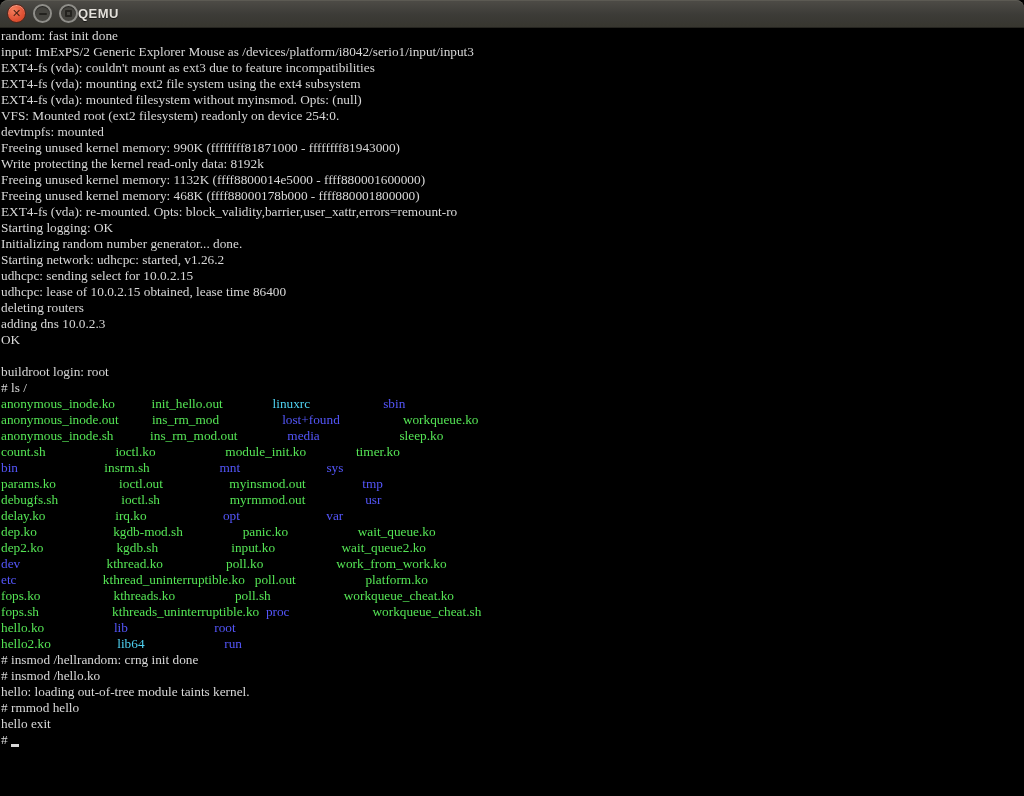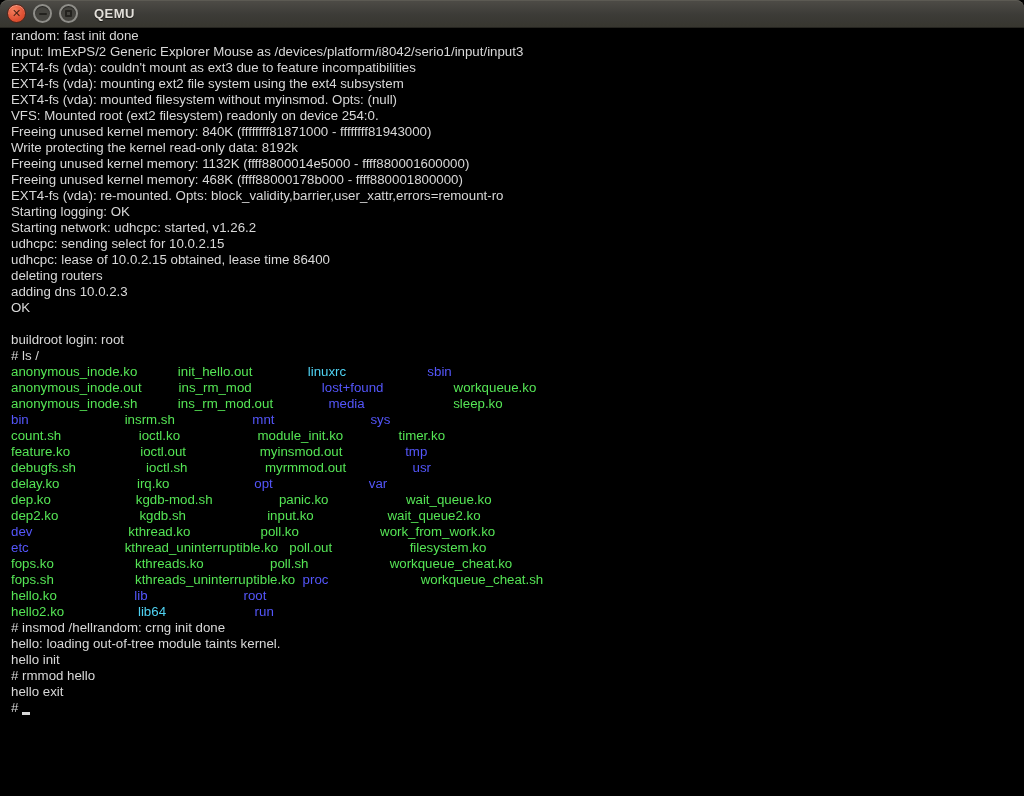--- a/index.html
+++ b/index.html
@@ -41,34 +41,33 @@
   }
   .btn-plain {
     margin-left: 7px;
     background: #45443f;
     border: 2px solid #8f8e89;
     box-shadow: inset 0 1px 1px rgba(0,0,0,.5);
   }
   .glyph-min { width: 8px; height: 2px; background: #23221e; border-radius: 1px; }
   .glyph-max { width: 7px; height: 7px; border: 2px solid #23221e; border-radius: 1px; }
   .title-text {
-    margin-left: 16px;
     font: bold 13px "Liberation Sans", "DejaVu Sans", sans-serif;
     color: #e3e0da; text-shadow: 0 1px 1px rgba(0,0,0,.6);
     letter-spacing: .5px;
   }
 
   
   .terminal {
     position: absolute; top: 28px; left: 0; width: 1024px; height: 768px;
     background: var(--bg);
-    font-family: Liberation Sans, sans-serif;
+    font-family: Liberation Serif, serif;
     font-size: 13.29px;
     color: var(--fg);
-    padding-left: 11px;
+    padding-left: 1px;
     cursor: text;
   }
   .tline { height: 16px; line-height: 16px; white-space: pre; }
   .c-g { color: var(--green); }
   .c-b { color: var(--blue); }
   .c-c { color: var(--cyan); }
   .cursor {
     display: inline-block; width: 8px; height: 3px;
     background: var(--fg); vertical-align: bottom; margin-bottom: 1px;
   }
@@ -91,52 +90,54 @@
     <span class="title-text">QEMU</span>
   </div>
 
   <div class="terminal">
       <div class="tline"><span>random: fast init done</span></div>
       <div class="tline"><span>input: ImExPS/2 Generic Explorer Mouse as /devices/platform/i8042/serio1/input/input3</span></div>
       <div class="tline"><span>EXT4-fs (vda): couldn't mount as ext3 due to feature incompatibilities</span></div>
       <div class="tline"><span>EXT4-fs (vda): mounting ext2 file system using the ext4 subsystem</span></div>
       <div class="tline"><span>EXT4-fs (vda): mounted filesystem without myinsmod. Opts: (null)</span></div>
       <div class="tline"><span>VFS: Mounted root (ext2 filesystem) readonly on device 254:0.</span></div>
-      <div class="tline"><span>Freeing unused kernel memory: 840K (ffffffff81871000 - ffffffff81943000)</span></div>
+      <div class="tline"><span>devtmpfs: mounted</span></div>
+      <div class="tline"><span>Freeing unused kernel memory: 990K (ffffffff81871000 - ffffffff81943000)</span></div>
       <div class="tline"><span>Write protecting the kernel read-only data: 8192k</span></div>
       <div class="tline"><span>Freeing unused kernel memory: 1132K (ffff8800014e5000 - ffff880001600000)</span></div>
       <div class="tline"><span>Freeing unused kernel memory: 468K (ffff88000178b000 - ffff880001800000)</span></div>
       <div class="tline"><span>EXT4-fs (vda): re-mounted. Opts: block_validity,barrier,user_xattr,errors=remount-ro</span></div>
       <div class="tline"><span>Starting logging: OK</span></div>
+      <div class="tline"><span>Initializing random number generator... done.</span></div>
       <div class="tline"><span>Starting network: udhcpc: started, v1.26.2</span></div>
       <div class="tline"><span>udhcpc: sending select for 10.0.2.15</span></div>
       <div class="tline"><span>udhcpc: lease of 10.0.2.15 obtained, lease time 86400</span></div>
       <div class="tline"><span>deleting routers</span></div>
       <div class="tline"><span>adding dns 10.0.2.3</span></div>
       <div class="tline"><span>OK</span></div>
       <div class="tline"><span> </span></div>
       <div class="tline"><span>buildroot login: root</span></div>
       <div class="tline"><span># ls /</span></div>
       <div class="tline"><span class="c-g">anonymous_inode.ko           </span><span class="c-g">init_hello.out               </span><span class="c-c">linuxrc                      </span><span class="c-b">sbin</span></div>
       <div class="tline"><span class="c-g">anonymous_inode.out          </span><span class="c-g">ins_rm_mod                   </span><span class="c-b">lost+found                   </span><span class="c-g">workqueue.ko</span></div>
       <div class="tline"><span class="c-g">anonymous_inode.sh           </span><span class="c-g">ins_rm_mod.out               </span><span class="c-b">media                        </span><span class="c-g">sleep.ko</span></div>
+      <div class="tline"><span class="c-g">count.sh                     </span><span class="c-g">ioctl.ko                     </span><span class="c-g">module_init.ko               </span><span class="c-g">timer.ko</span></div>
       <div class="tline"><span class="c-b">bin                          </span><span class="c-g">insrm.sh                     </span><span class="c-b">mnt                          </span><span class="c-b">sys</span></div>
-      <div class="tline"><span class="c-g">count.sh                     </span><span class="c-g">ioctl.ko                     </span><span class="c-g">module_init.ko               </span><span class="c-g">timer.ko</span></div>
-      <div class="tline"><span class="c-g">feature.ko                   </span><span class="c-g">ioctl.out                    </span><span class="c-g">myinsmod.out                 </span><span class="c-b">tmp</span></div>
+      <div class="tline"><span class="c-g">params.ko                   </span><span class="c-g">ioctl.out                    </span><span class="c-g">myinsmod.out                 </span><span class="c-b">tmp</span></div>
       <div class="tline"><span class="c-g">debugfs.sh                   </span><span class="c-g">ioctl.sh                     </span><span class="c-g">myrmmod.out                  </span><span class="c-b">usr</span></div>
       <div class="tline"><span class="c-g">delay.ko                     </span><span class="c-g">irq.ko                       </span><span class="c-b">opt                          </span><span class="c-b">var</span></div>
       <div class="tline"><span class="c-g">dep.ko                       </span><span class="c-g">kgdb-mod.sh                  </span><span class="c-g">panic.ko                     </span><span class="c-g">wait_queue.ko</span></div>
       <div class="tline"><span class="c-g">dep2.ko                      </span><span class="c-g">kgdb.sh                      </span><span class="c-g">input.ko                    </span><span class="c-g">wait_queue2.ko</span></div>
       <div class="tline"><span class="c-b">dev                          </span><span class="c-g">kthread.ko                   </span><span class="c-g">poll.ko                      </span><span class="c-g">work_from_work.ko</span></div>
-      <div class="tline"><span class="c-b">etc                          </span><span class="c-g">kthread_uninterruptible.ko   </span><span class="c-g">poll.out                     </span><span class="c-g">filesystem.ko</span></div>
+      <div class="tline"><span class="c-b">etc                          </span><span class="c-g">kthread_uninterruptible.ko   </span><span class="c-g">poll.out                     </span><span class="c-g">platform.ko</span></div>
       <div class="tline"><span class="c-g">fops.ko                      </span><span class="c-g">kthreads.ko                  </span><span class="c-g">poll.sh                      </span><span class="c-g">workqueue_cheat.ko</span></div>
       <div class="tline"><span class="c-g">fops.sh                      </span><span class="c-g">kthreads_uninterruptible.ko  </span><span class="c-b">proc                         </span><span class="c-g">workqueue_cheat.sh</span></div>
       <div class="tline"><span class="c-g">hello.ko                     </span><span class="c-b">lib                          </span><span class="c-b">root</span></div>
       <div class="tline"><span class="c-g">hello2.ko                    </span><span class="c-c">lib64                        </span><span class="c-b">run</span></div>
       <div class="tline"><span># insmod /hellrandom: crng init done</span></div>
+      <div class="tline"><span># insmod /hello.ko</span></div>
       <div class="tline"><span>hello: loading out-of-tree module taints kernel.</span></div>
-      <div class="tline"><span>hello init</span></div>
       <div class="tline"><span># rmmod hello</span></div>
       <div class="tline"><span>hello exit</span></div>
       <div class="tline"><span># </span><span class="cursor"></span></div>
     </div>
 
 </div>
 
 </body></html>

